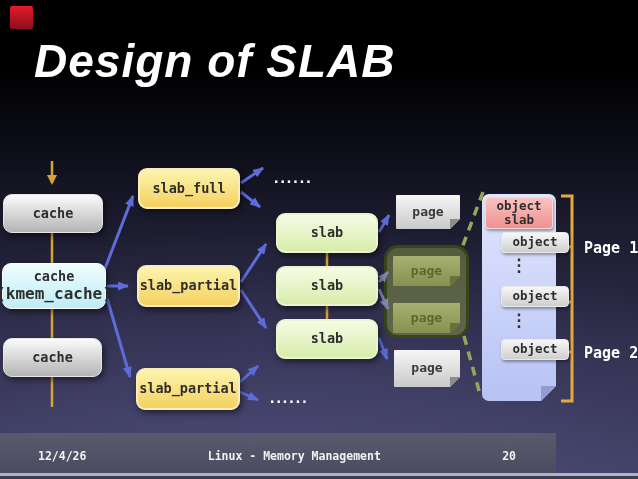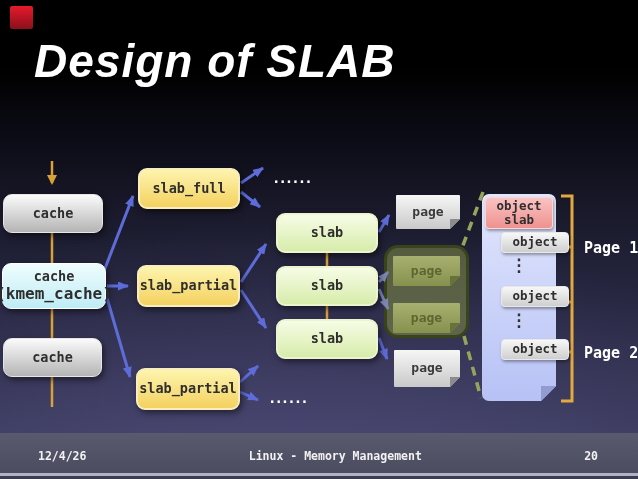--- a/index.html
+++ b/index.html
@@ -37,21 +37,21 @@
     background:linear-gradient(#e1e6fd,#b7c2f5);border-radius:7px;
     clip-path:polygon(0 0,100% 0,100% calc(100% - 15px),calc(100% - 15px) 100%,0 100%);}
   .memcol::after{content:"";position:absolute;right:0;bottom:0;width:15px;height:15px;
     background:linear-gradient(135deg,#929cd0 50%,rgba(146,156,208,0) 51%);}
   .objbx{border-radius:4px;background:linear-gradient(#f7f7f7,#cfcfcf);border:1px solid #e8e8e8;
     font-size:12.5px;box-shadow:1px 2px 3px rgba(0,0,0,.35);margin-left:16px;}
   .pink{border-radius:4px;background:linear-gradient(#f9c3c2,#ee9290);border:1px solid #fad6d5;
     font-size:12.5px;box-shadow:1px 2px 3px rgba(0,0,0,.35);}
   .vdots{position:absolute;z-index:2;width:74px;text-align:center;color:#333;
     font-weight:bold;font-size:17px;line-height:1;}
-  .footer{position:absolute;left:0;top:433px;width:638px;height:40px;z-index:2;
+  .footer{position:absolute;left:0;top:433px;width:556px;height:40px;z-index:2;
     background:linear-gradient(#5a5a6f,#4c4c61);display:flex;justify-content:space-between;align-items:center;
     padding:6px 40px 0 38px;box-sizing:border-box;font-weight:bold;font-size:11.5px;color:#f2f2f2;}
   .strip-light{position:absolute;left:0;top:473px;width:638px;height:3px;background:#b2b2c6;z-index:2;}
   .strip-dark{position:absolute;left:0;top:476px;width:638px;height:3px;background:#3d3d52;z-index:2;}
 </style>
 </head>
 <body>
 
 <div class="slide">
 

